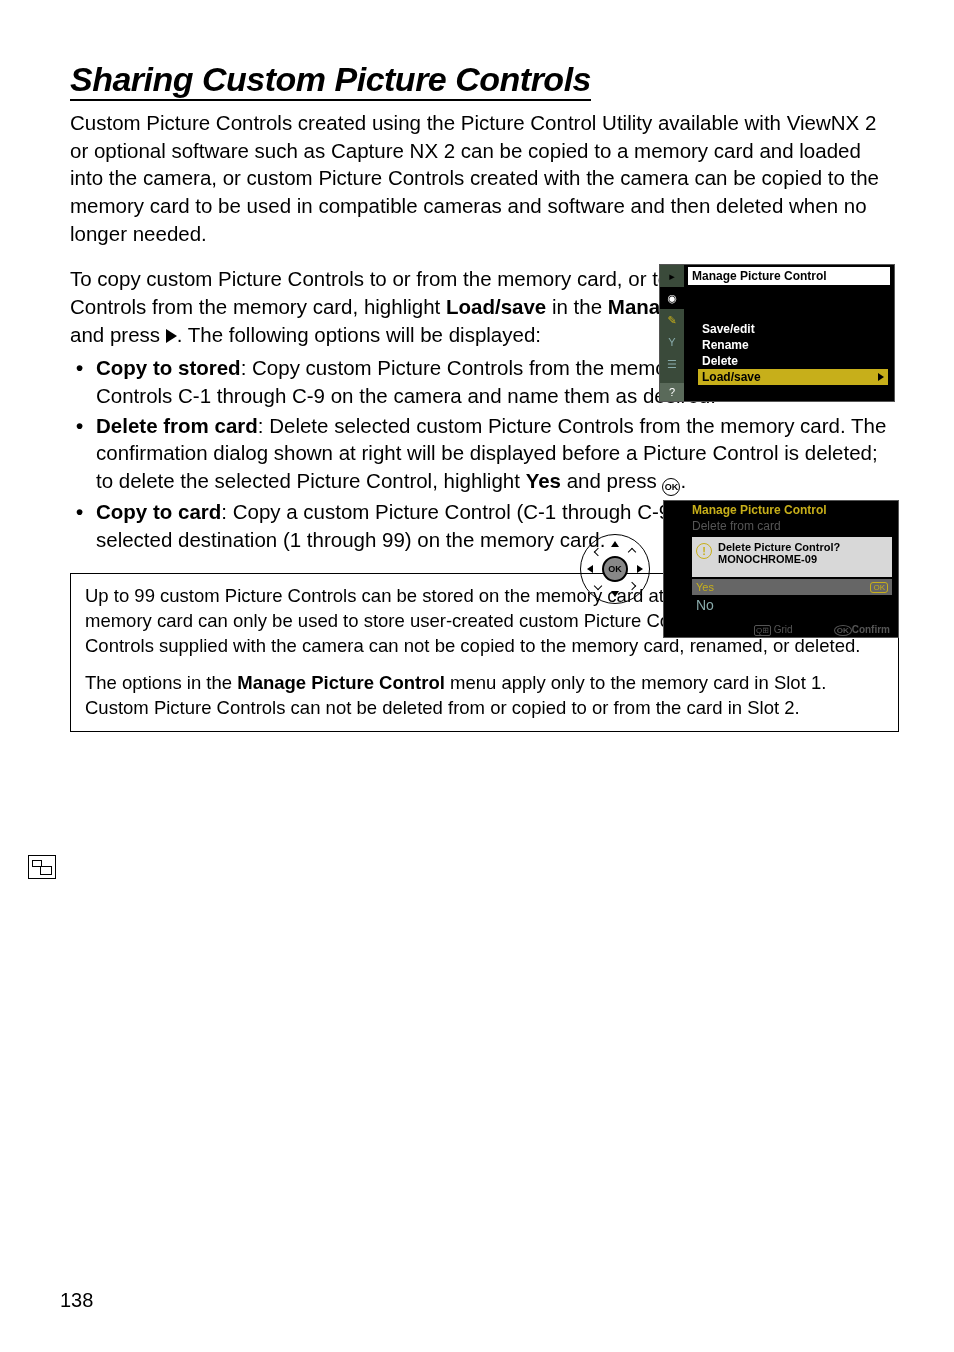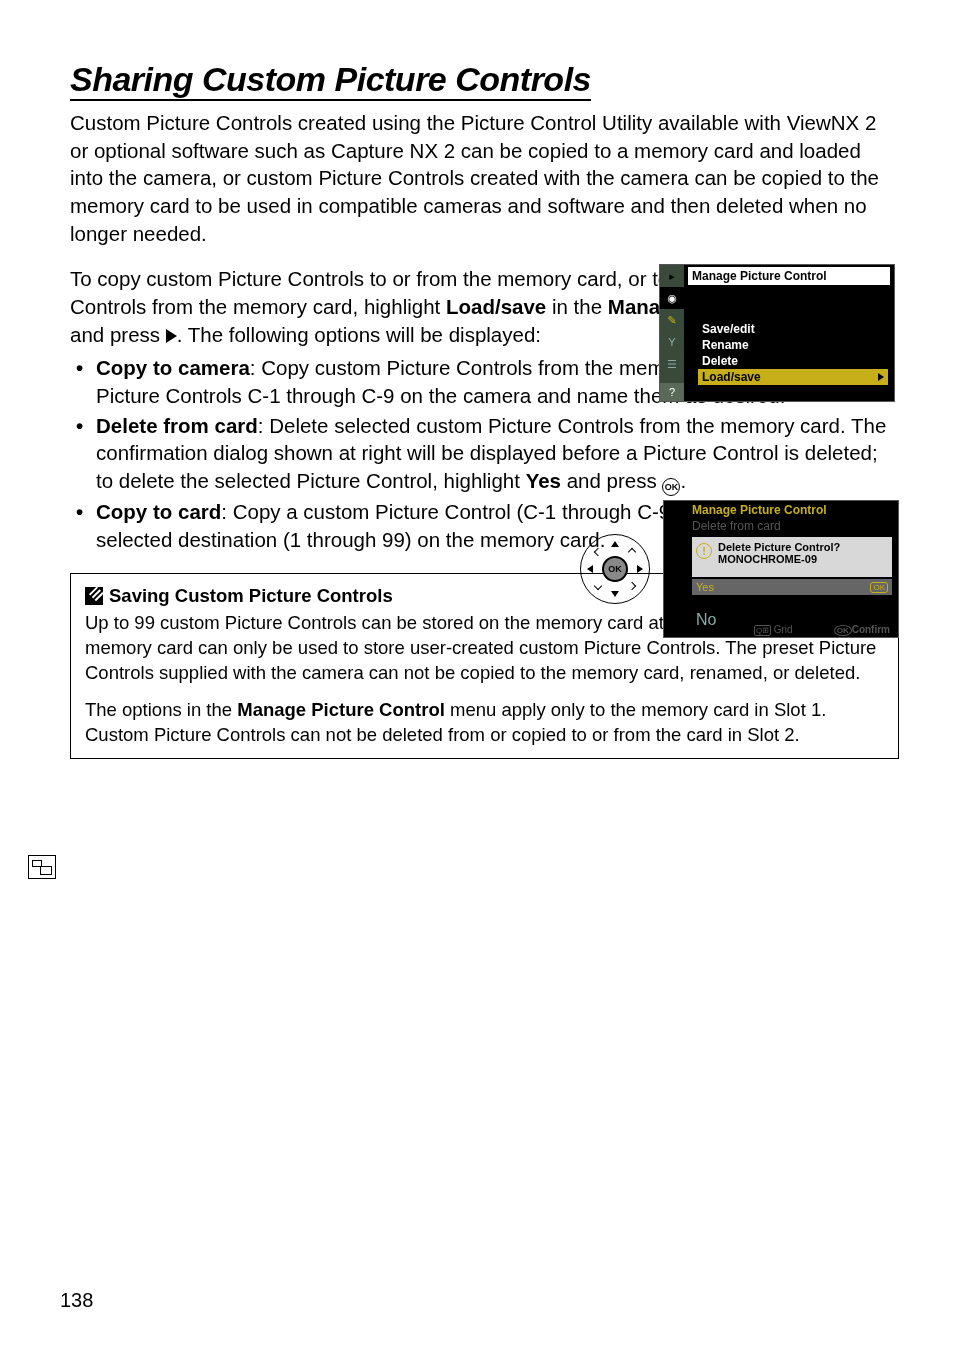--- a/index.html
+++ b/index.html
@@ -107,21 +107,21 @@
     background:#d8d8d8; color:#000; font-size:11px; font-weight:bold;
     padding:4px 4px 4px 26px;
   }
   .lcd2-warn {
     position:absolute; left:4px; top:6px; width:16px;height:16px;
     border:1.5px solid #c7af1a; border-radius:50%; color:#c7af1a;
     display:flex;align-items:center;justify-content:center; font-size:11px;
   }
   .lcd2-yes { position:absolute; top:78px; left:28px; right:6px; height:16px; background:#666; color:#c7af1a; font-size:11px; padding:1px 4px; display:flex;justify-content:space-between;align-items:center; }
   .lcd2-yes .okb { border:1px solid #c7af1a; border-radius:3px; font-size:8px; padding:0 2px; }
-  .lcd2-no { position:absolute; top:95px; left:28px; color:#8aa; font-size:16px; padding:15px 4px; }
+  .lcd2-no { position:absolute; top:95px; left:28px; color:#8aa; font-size:14px; padding:1px 4px; }
   .lcd2-foot { position:absolute; bottom:2px; right:8px; color:#555; font-size:10px;font-weight:bold; }
   .lcd2-foot-l { position:absolute; bottom:2px; left:90px; color:#555; font-size:10px; }
 
   
   .notebox {
     border:1px solid #000; padding:10px 14px; margin-top:18px;
     font-size:18.5px; line-height:1.35;
   }
   .notebox .nh { font-weight:bold; margin-bottom:2px; }
   .notebox .nh .pencil {
@@ -165,21 +165,21 @@
 
 <p class="intro">Custom Picture Controls created using the Picture Control Utility available with ViewNX 2 or optional software such as Capture NX 2 can be copied to a memory card and loaded into the camera, or custom Picture Controls created with the camera can be copied to the memory card to be used in compatible cameras and software and then deleted when no longer needed.</p>
 
 <div class="row2">
   <div class="col-text">
     <p class="lead">
       <span>To copy custom Picture Controls to or from the memory card, or to delete custom Picture Controls from the memory card, highlight </span><b>Load/save</b><span> in the </span><b>Manage Picture Control</b><span> menu and press </span><span class="tri-right"></span><span>.  The following options will be displayed:</span>
     </p>
     <ul class="bullets">
       <li>
-        <span class="bl-title">Copy to camera</span><span>: Copy custom Picture Controls from the memory card to custom Picture Controls C-1 through C-9 on the camera and name them as desired.</span>
+        <span class="bl-title">Copy to stored</span><span>: Copy custom Picture Controls from the memory card to custom Picture Controls C-1 through C-9 on the camera and name them as desired.</span>
       </li>
       <li>
         <span class="bl-title">Delete from card</span><span>: Delete selected custom Picture Controls from the memory card.  The confirmation dialog shown at right will be displayed before a Picture Control is deleted; to delete the selected Picture Control, highlight </span><b>Yes</b><span> and press </span><span class="ok-inline">OK</span><span>.</span>
       </li>
       <li>
         <span class="bl-title">Copy to card</span><span>: Copy a custom Picture Control (C-1 through C-9) from the camera to a selected destination (1 through 99) on the memory card.</span>
       </li>
     </ul>
   </div>
 </div>
@@ -236,23 +236,20 @@
       <span>Yes</span>
       <span class="okb">OK</span>
     </div>
     <div class="lcd2-no">No</div>
     <div class="lcd2-foot-l"><span style="border:1px solid #555;border-radius:2px;font-size:8px;padding:0 1px;">Q⊞</span> <span>Grid</span></div>
     <div class="lcd2-foot"><span style="border:1px solid #555;border-radius:50%;font-size:8px;padding:0 2px;">OK</span><span>Confirm</span></div>
   </div>
 </div>
 
 <div class="notebox">
-  <div class="nh">
-    <span class="pencil"></span><span>Saving Custom Picture Controls</span>
-  </div>
   <p>Up to 99 custom Picture Controls can be stored on the memory card at any one time.  The memory card can only be used to store user-created custom Picture Controls.  The preset Picture Controls supplied with the camera can not be copied to the memory card, renamed, or deleted.</p>
   <p>
     <span>The options in the </span><b>Manage Picture Control</b><span> menu apply only to the memory card in Slot 1. Custom Picture Controls can not be deleted from or copied to or from the card in Slot 2.</span>
   </p>
 </div>
 
 <div class="side-icon"></div>
 
 <div class="pagenum">138</div>
 

